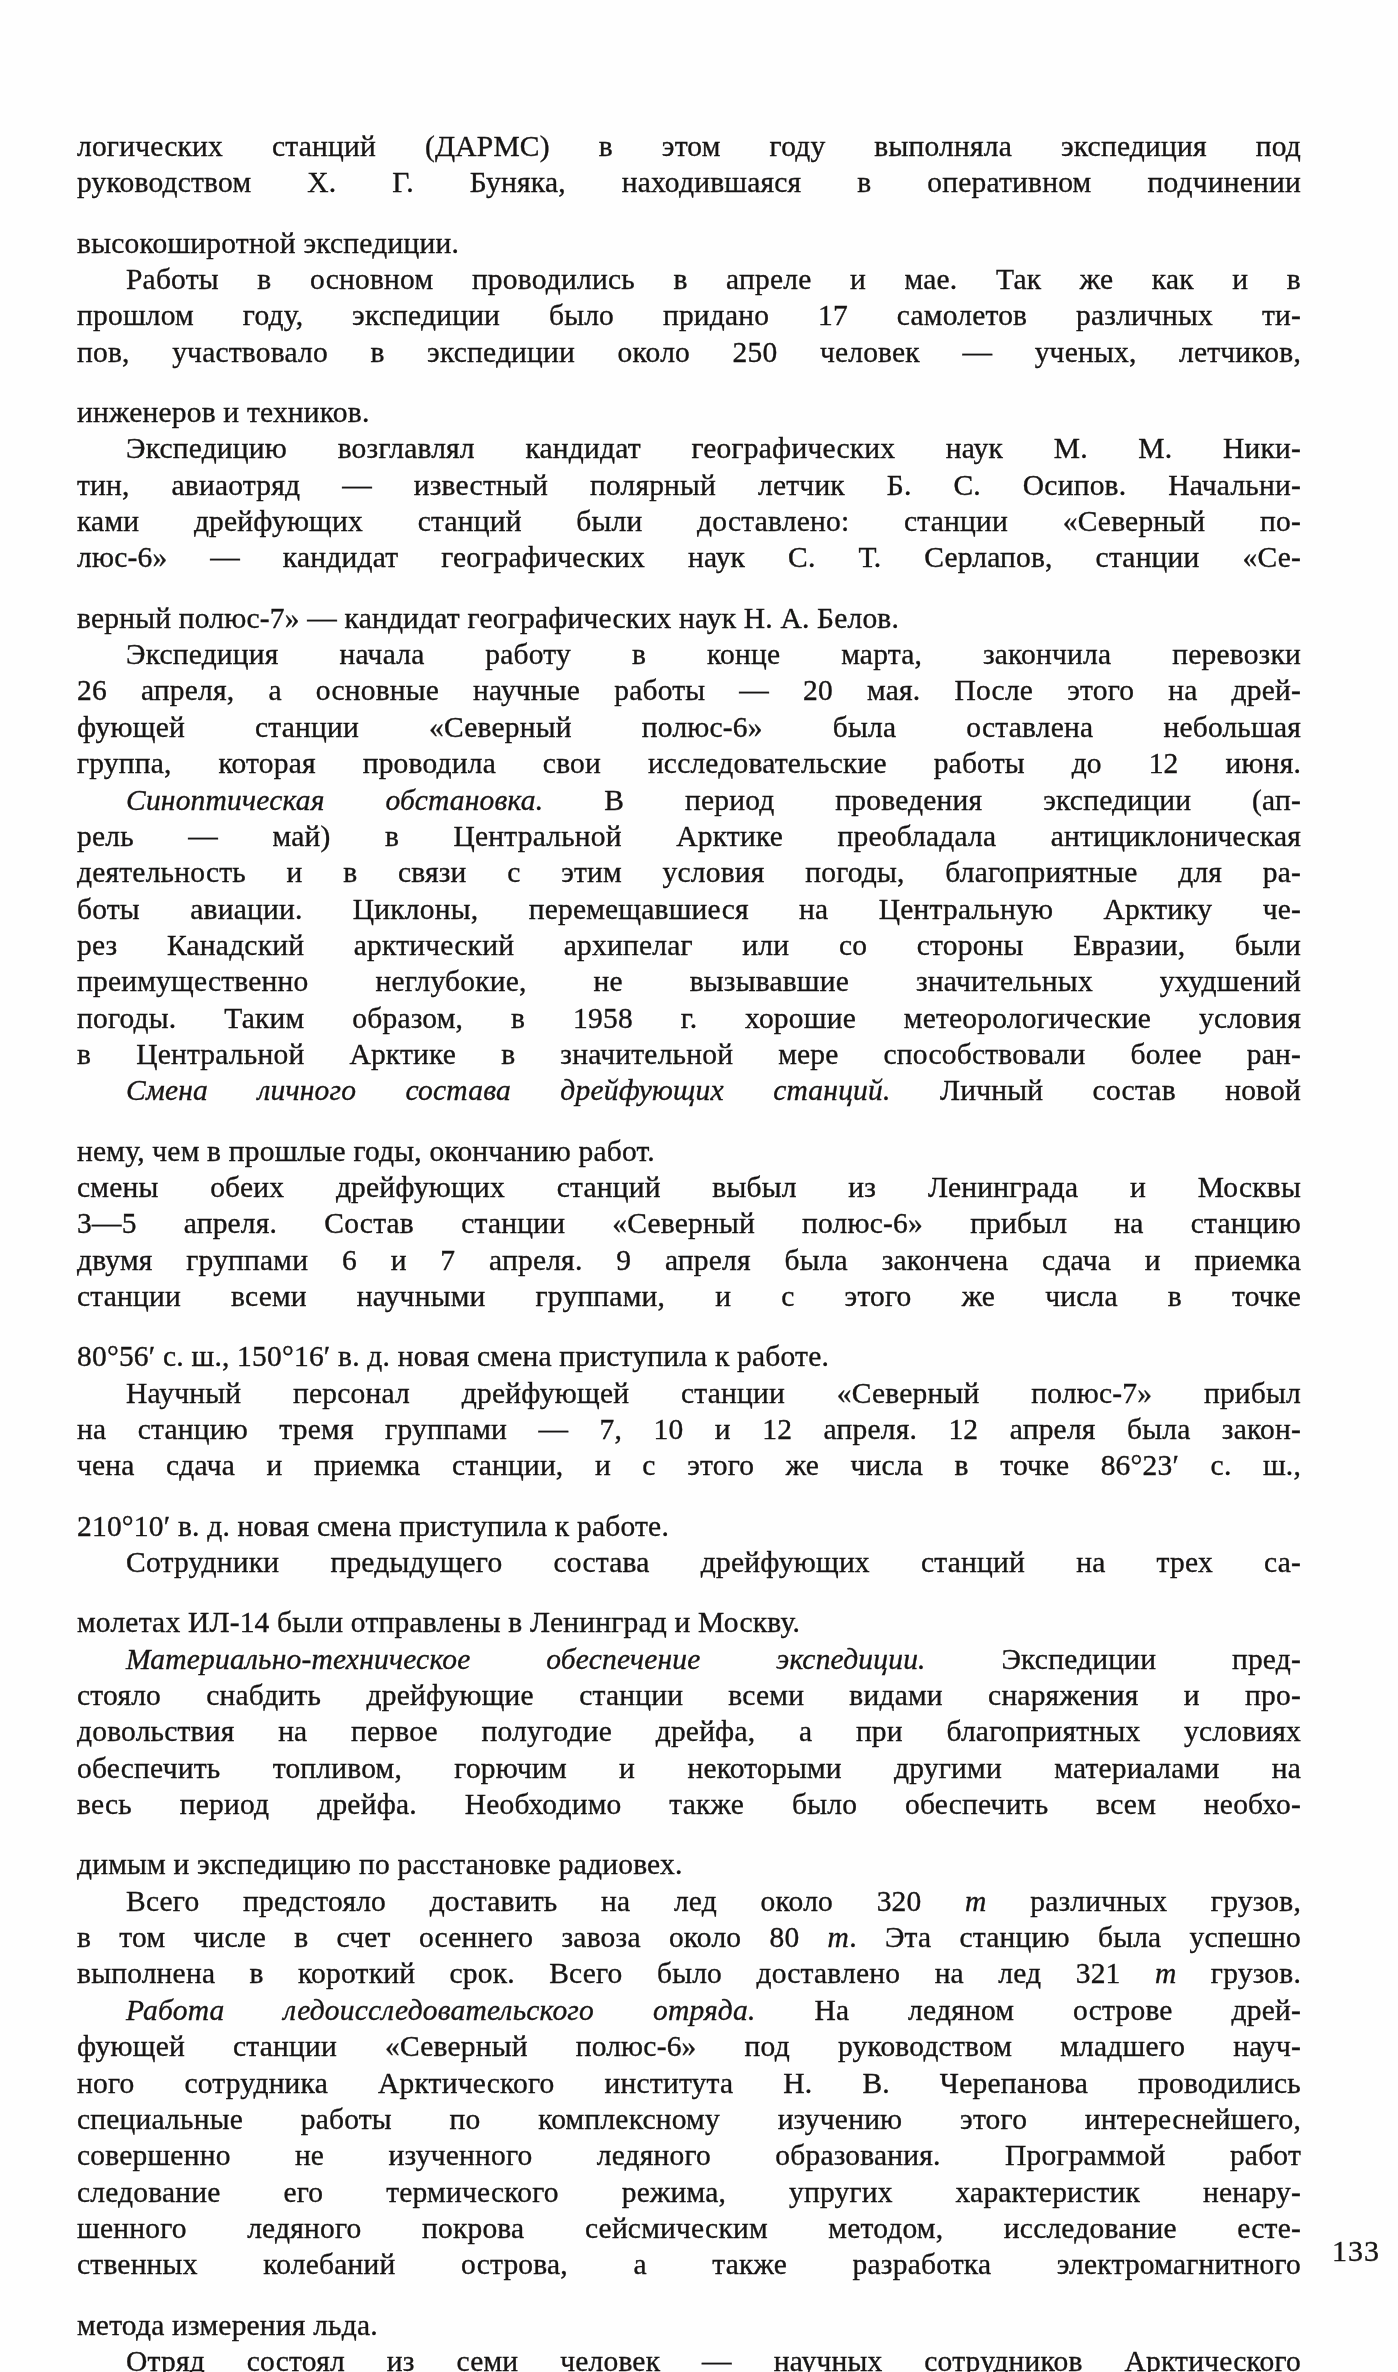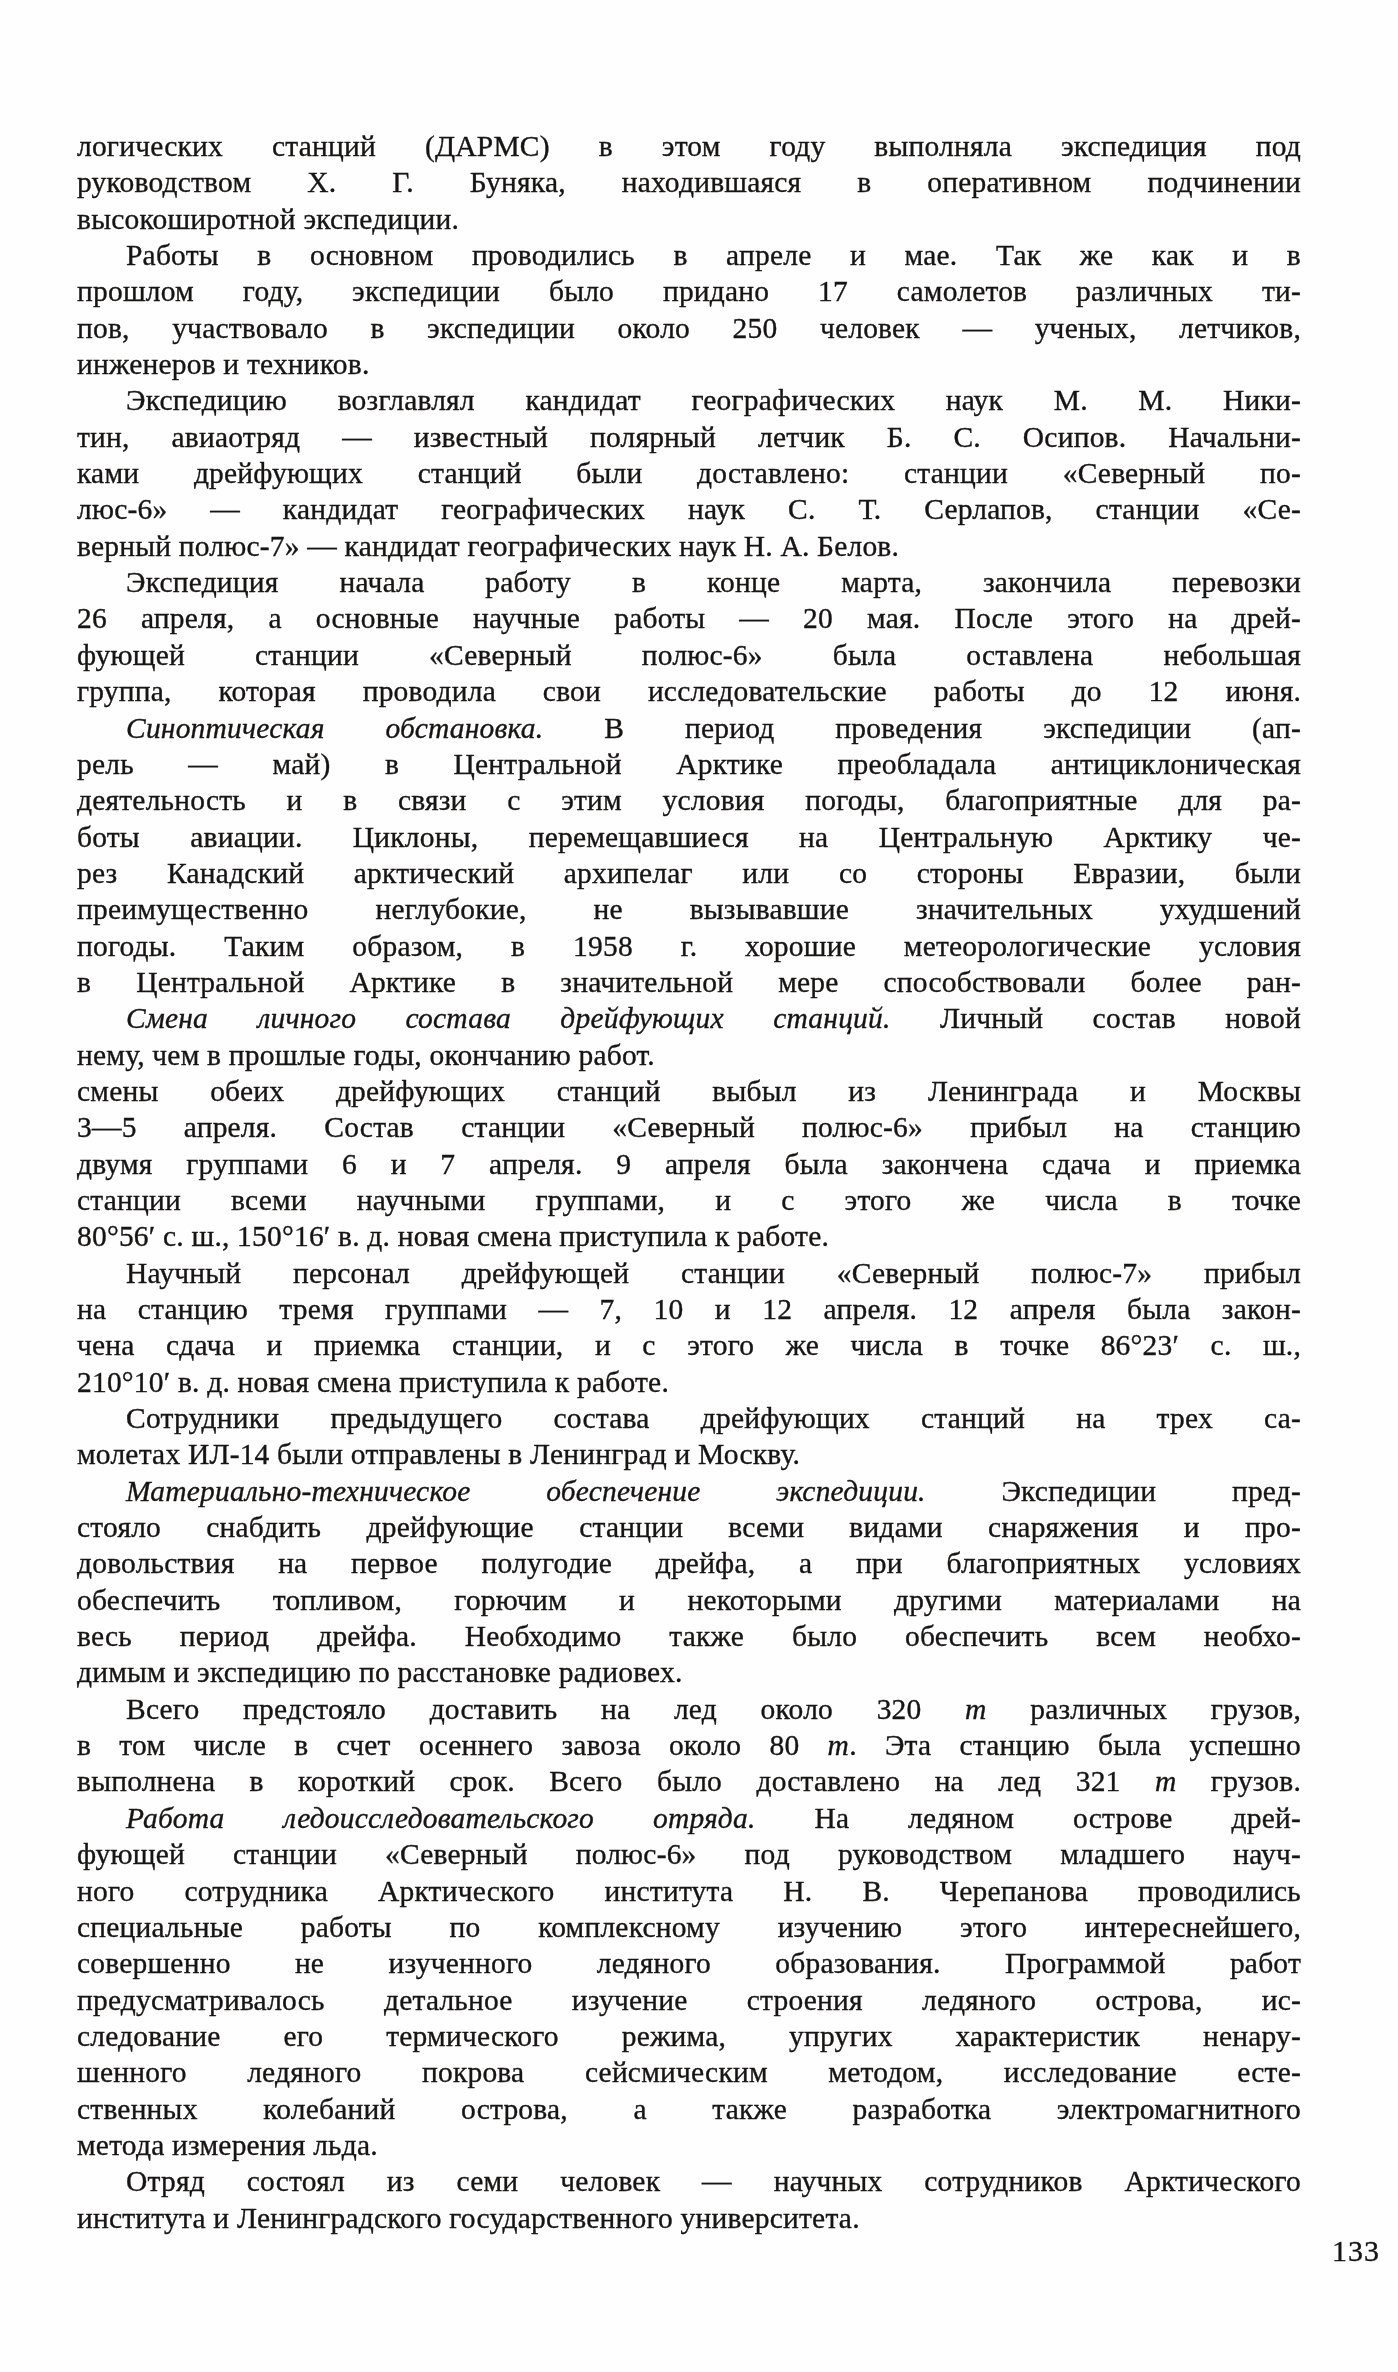--- a/index.html
+++ b/index.html
@@ -24,20 +24,21 @@
     -webkit-text-stroke: 0.35px #171514;
   }
   .line {
     text-align: justify;
     text-align-last: justify;
     white-space: normal;
   }
   .line.end {
     text-align: left;
     text-align-last: auto;
+    margin-top: 24px;
   }
   .line.ind { text-indent: 49px; }
   .it { font-style: italic; }
   .pagenum {
     position: absolute;
     left: 1332px;
     top: 2234px;
     color: #171514;
     font-size: 30px;
     letter-spacing: 1px;
@@ -93,21 +94,20 @@
       <div class="line"><span>весь период дрейфа. Необходимо также было обеспечить всем необхо-</span></div>
       <div class="line end"><span>димым и экспедицию по расстановке радиовех.</span></div>
       <div class="line ind"><span>Всего предстояло доставить на лед около 320 </span><span class="it">т</span><span> различных грузов,</span></div>
       <div class="line"><span>в том числе в счет осеннего завоза около 80 </span><span class="it">т</span><span>. Эта станцию была успешно</span></div>
       <div class="line"><span>выполнена в короткий срок. Всего было доставлено на лед 321 </span><span class="it">т</span><span> грузов.</span></div>
       <div class="line ind"><span class="it">Работа ледоисследовательского отряда.</span><span> На ледяном острове дрей-</span></div>
       <div class="line"><span>фующей станции «Северный полюс-6» под руководством младшего науч-</span></div>
       <div class="line"><span>ного сотрудника Арктического института Н. В. Черепанова проводились</span></div>
       <div class="line"><span>специальные работы по комплексному изучению этого интереснейшего,</span></div>
       <div class="line"><span>совершенно не изученного ледяного образования. Программой работ</span></div>
-      <div class="line"><span>предусматривалось детальное изучение строения ледяного острова, ис-</span></div>
       <div class="line"><span>следование его термического режима, упругих характеристик ненару-</span></div>
       <div class="line"><span>шенного ледяного покрова сейсмическим методом, исследование есте-</span></div>
       <div class="line"><span>ственных колебаний острова, а также разработка электромагнитного</span></div>
       <div class="line end"><span>метода измерения льда.</span></div>
       <div class="line ind"><span>Отряд состоял из семи человек — научных сотрудников Арктического</span></div>
       <div class="line end"><span>института и Ленинградского государственного университета.</span></div>
     </div>
   <div class="pagenum">133</div>
 </div>
 

